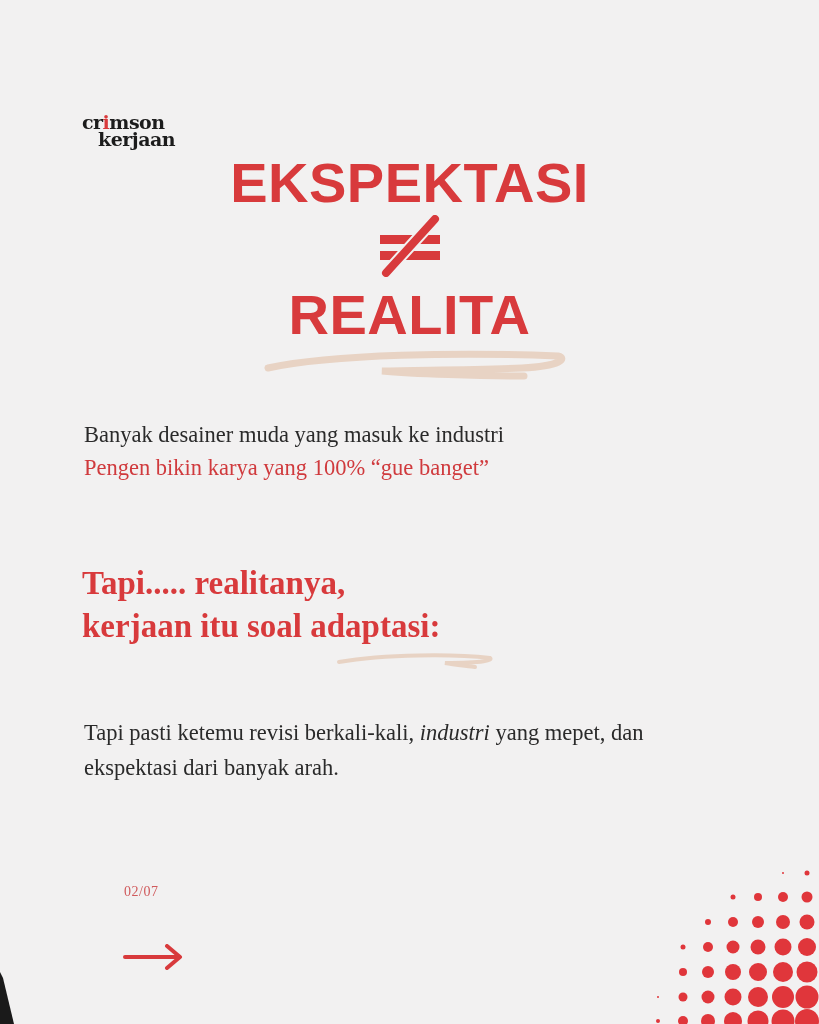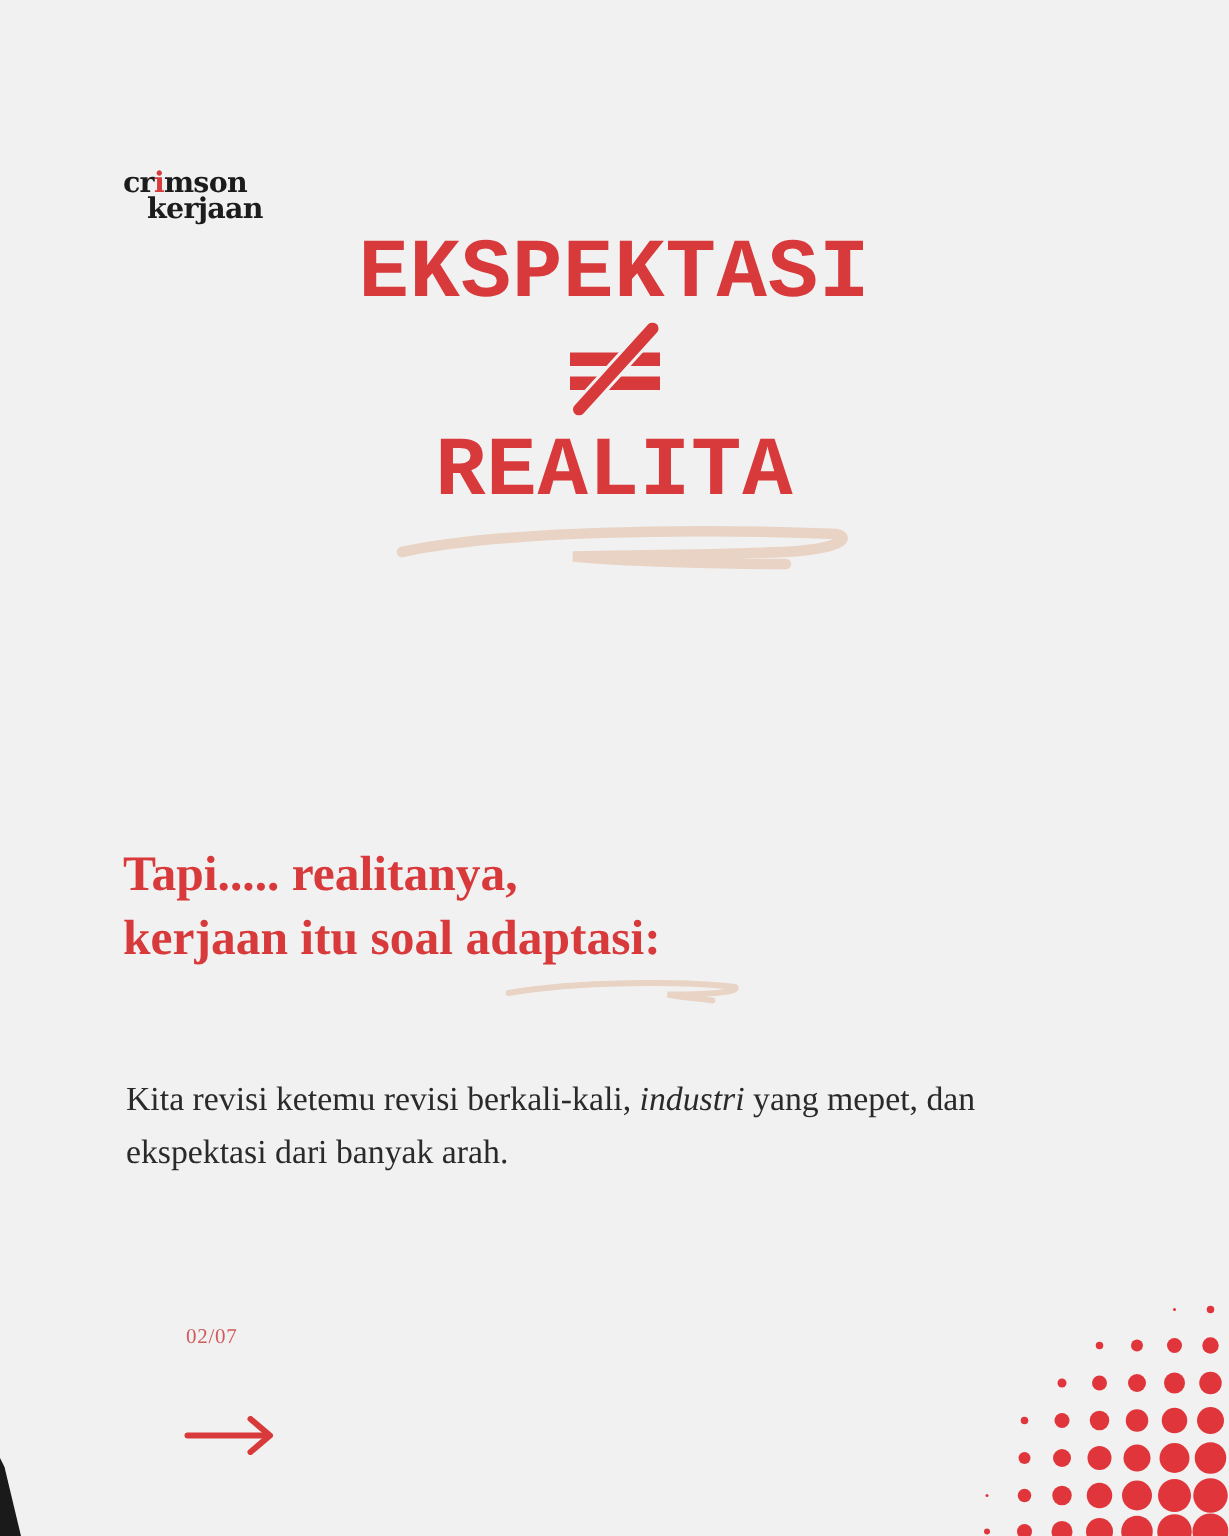--- a/index.html
+++ b/index.html
@@ -16,21 +16,21 @@
   .logo .l1, .logo .l2 {
     display: block; font-family: "DejaVu Serif", serif; font-weight: bold;
     color: #1c1c1c; font-size: 19px; letter-spacing: -0.5px;
   }
   .logo .l2 { margin-left: 16px; }
   .logo .accent { color: #d93a3c; }
 
   
   .hl {
     left: 0; width: 819px; text-align: center;
-    font-family: Liberation Mono, monospace; font-weight: bold;
+    font-family: Liberation Sans, sans-serif; font-weight: bold;
     color: #d83a3c; font-size: 56px; letter-spacing: 0.5px;
   }
   .hl-1 { top: 150px; }
   .hl-3 { top: 282px; }
   .neq { left: 378px; top: 215px; width: 66px; height: 62px; }
   .swash1 { left: 262px; top: 346px; width: 305px; height: 36px; }
 
   
   .p1 {
     left: 84px; top: 418px; width: 640px;
@@ -72,33 +72,35 @@
   <line x1="8" y1="58" x2="57" y2="4" stroke="#d83a3c" stroke-width="8" stroke-linecap="round"></line>
 </svg>
 
 <div class="abs hl hl-3">REALITA</div>
 
 <svg class="abs swash1" viewBox="0 0 305 36">
   <path d="M6 22 C 70 8, 200 6, 296 10 C 305 12, 300 20, 260 22 C 210 24, 160 24, 120 25 C 150 28, 220 30, 262 30" fill="none" stroke="#e8d3c4" stroke-width="7" stroke-linecap="round"></path>
 </svg>
 
 <div class="abs p1">
+  <div>Banyak desainer muda yang masuk ke industri</div>
+  <div class="red">Pengen bikin karya yang 100% “gue banget”</div>
 </div>
 
 <div class="abs h2">
   <div>Tapi..... realitanya,</div>
   <div><span>kerjaan itu soal </span><span>adaptasi:</span></div>
 </div>
 
 <svg class="abs swash2" viewBox="0 0 160 20">
   <path d="M4 12 C 50 4, 120 4, 155 8 C 158 10, 150 13, 110 13 C 120 15, 135 16, 140 17" fill="none" stroke="#e8d3c4" stroke-width="4" stroke-linecap="round"></path>
 </svg>
 
 <div class="abs p2">
-  <span>Kita revisi ketemu revisi berkali-kali, </span><i>industri</i><span> yang mepet, dan ekspektasi dari banyak arah.</span>
+  <span>Tapi pasti ketemu revisi berkali-kali, </span><i>industri</i><span> yang mepet, dan ekspektasi dari banyak arah.</span>
 </div>
 
 <div class="abs page">02/07</div>
 
 <svg class="abs arrow" viewBox="0 0 62 26">
   <line x1="3" y1="13" x2="57" y2="13" stroke="#d83a3c" stroke-width="4" stroke-linecap="round"></line>
   <polyline points="45,2 58,13 45,24" fill="none" stroke="#d83a3c" stroke-width="4" stroke-linecap="round" stroke-linejoin="round"></polyline>
 </svg>
 
 <svg class="abs dots" viewBox="640 855 179 169">

